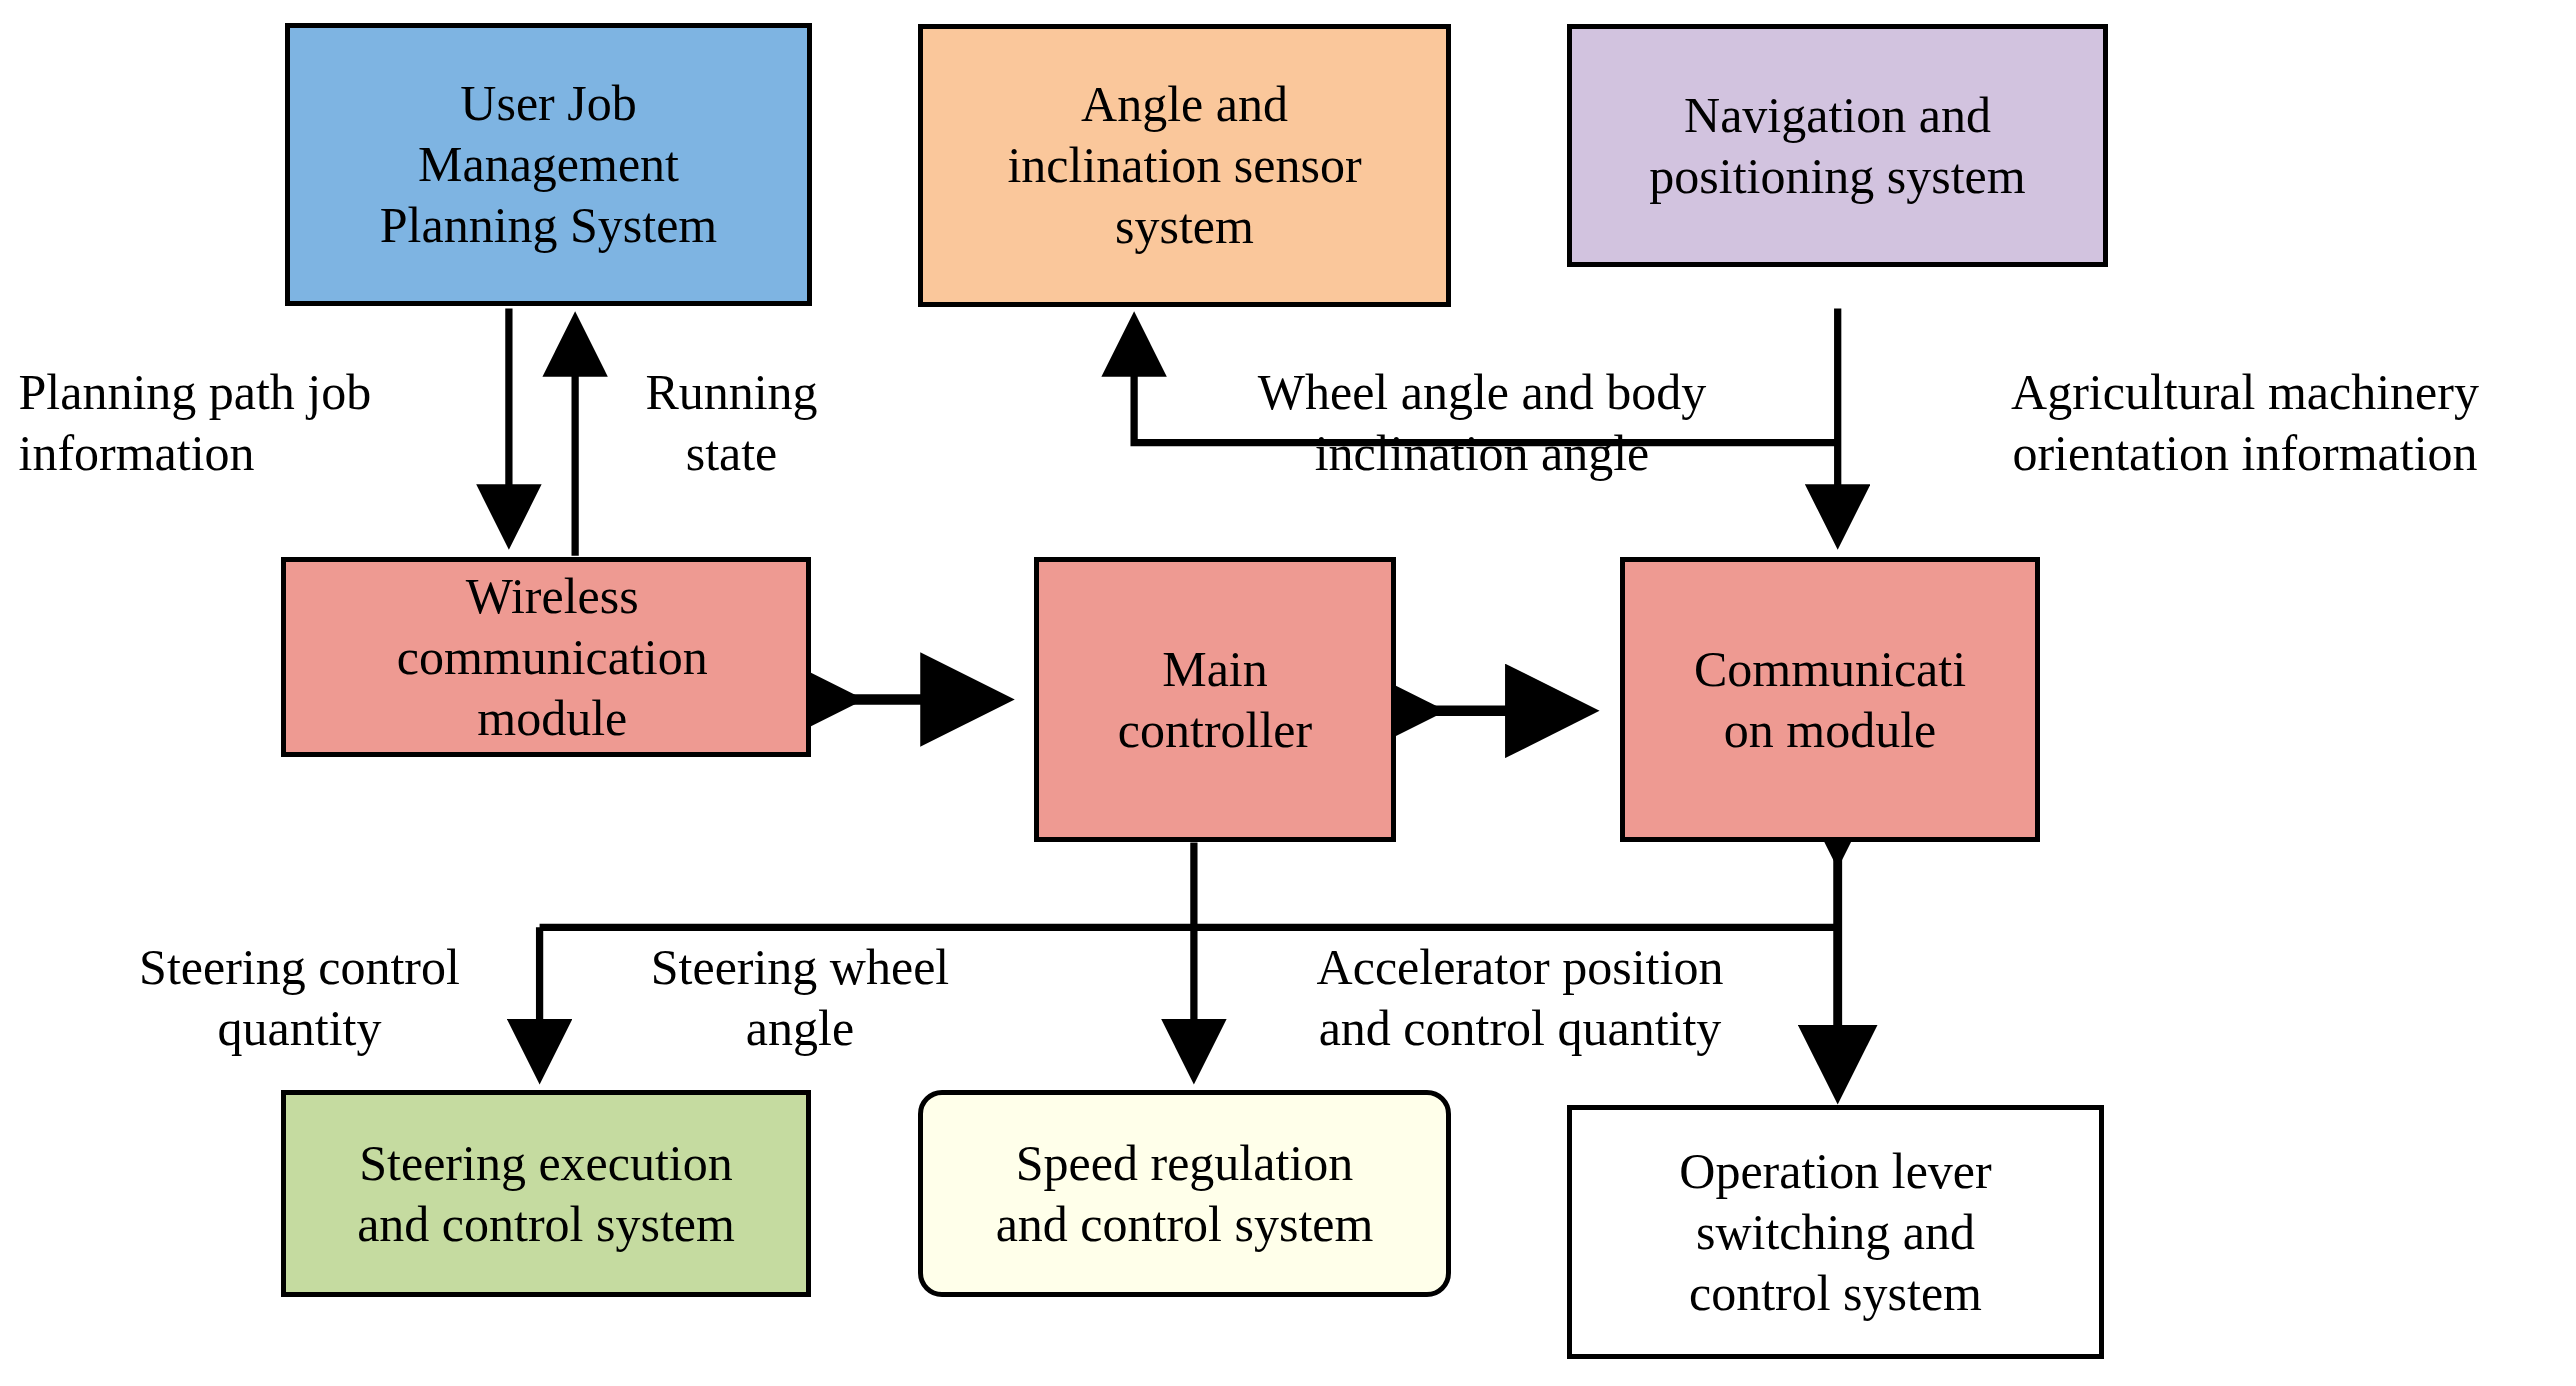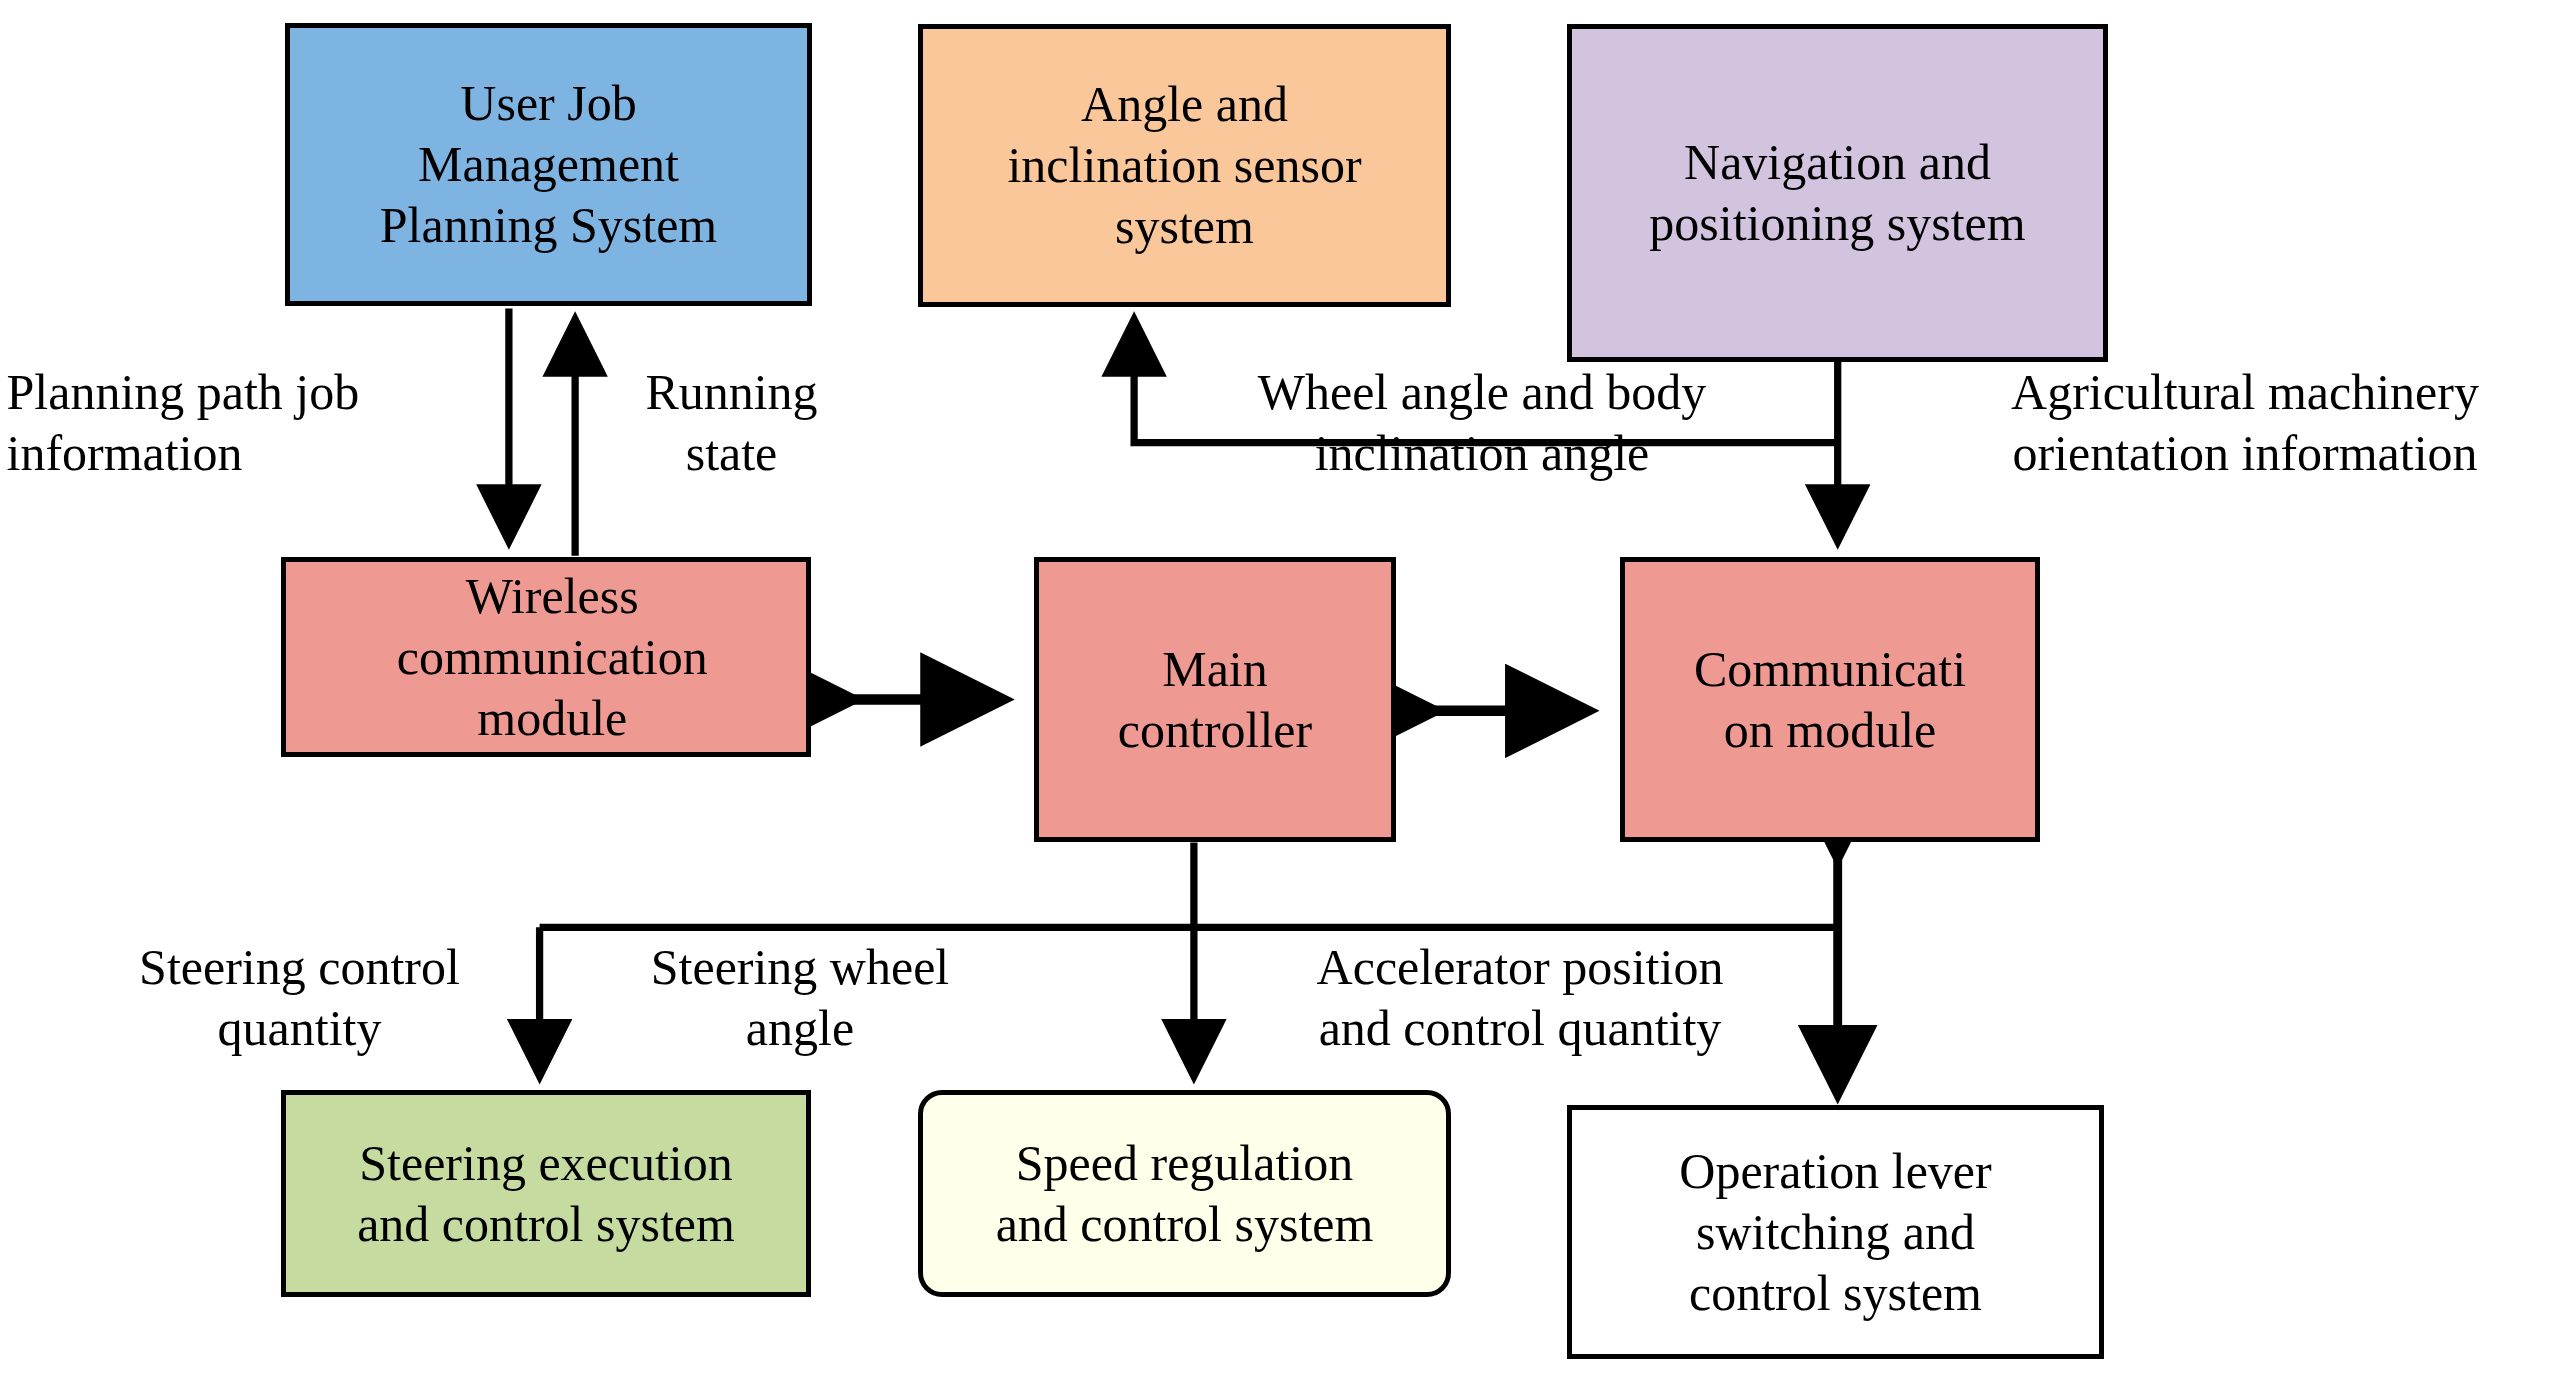--- a/index.html
+++ b/index.html
@@ -25,21 +25,21 @@
   }
   .node .lbl{display:block;width:100%;}
   .edge-label{
     position:absolute;
     color:#000000;
     font-size:50px;
     line-height:1.22;
     white-space:pre-line;
     text-align:center;
   }
-  .edge-label.left{text-align:left;}
+  .edge-label.left{text-align:left;margin-left:12px;}
   svg.wires{position:absolute;left:0;top:0;width:2576px;height:1387px;pointer-events:none;}
   .hatch{
     background-image:
       repeating-linear-gradient(0deg, rgba(236,224,80,.55) 0 1.6px, rgba(255,255,255,0) 1.6px 5.7px),
       repeating-linear-gradient(90deg, rgba(236,224,80,.45) 0 1.6px, rgba(255,255,255,0) 1.6px 7.3px);
   }
 </style>
 </head>
 <body>
 
@@ -100,21 +100,21 @@
   <div class="node" style="left: 285px; top: 23.4px; width: 527px; height: 283px; background: rgb(126, 180, 226);">
     <span class="lbl" style="white-space: pre-line;">User Job
 Management
 Planning System</span>
   </div>
   <div class="node" style="left: 918px; top: 24px; width: 533px; height: 283px; background: rgb(250, 199, 155);">
     <span class="lbl" style="white-space: pre-line;">Angle and
 inclination sensor
 system</span>
   </div>
-  <div class="node" style="left: 1567px; top: 24px; width: 541px; height: 338px; background: rgb(210, 195, 223); align-items: center;">
+  <div class="node" style="left: 1567px; top: 24px; width: 541px; height: 243px; background: rgb(210, 195, 223); align-items: center;">
     <span class="lbl" style="white-space: pre-line;">Navigation and
 positioning system</span>
   </div>
   <div class="node" style="left: 281px; top: 557px; width: 530px; height: 200px; background: rgb(238, 154, 146); padding-left: 19px;">
     <span class="lbl" style="white-space: pre-line;">Wireless
 communication
 module</span>
   </div>
   <div class="node" style="left: 1034px; top: 557px; width: 362px; height: 285px; background: rgb(238, 154, 146);">
     <span class="lbl" style="white-space: pre-line;">Main

